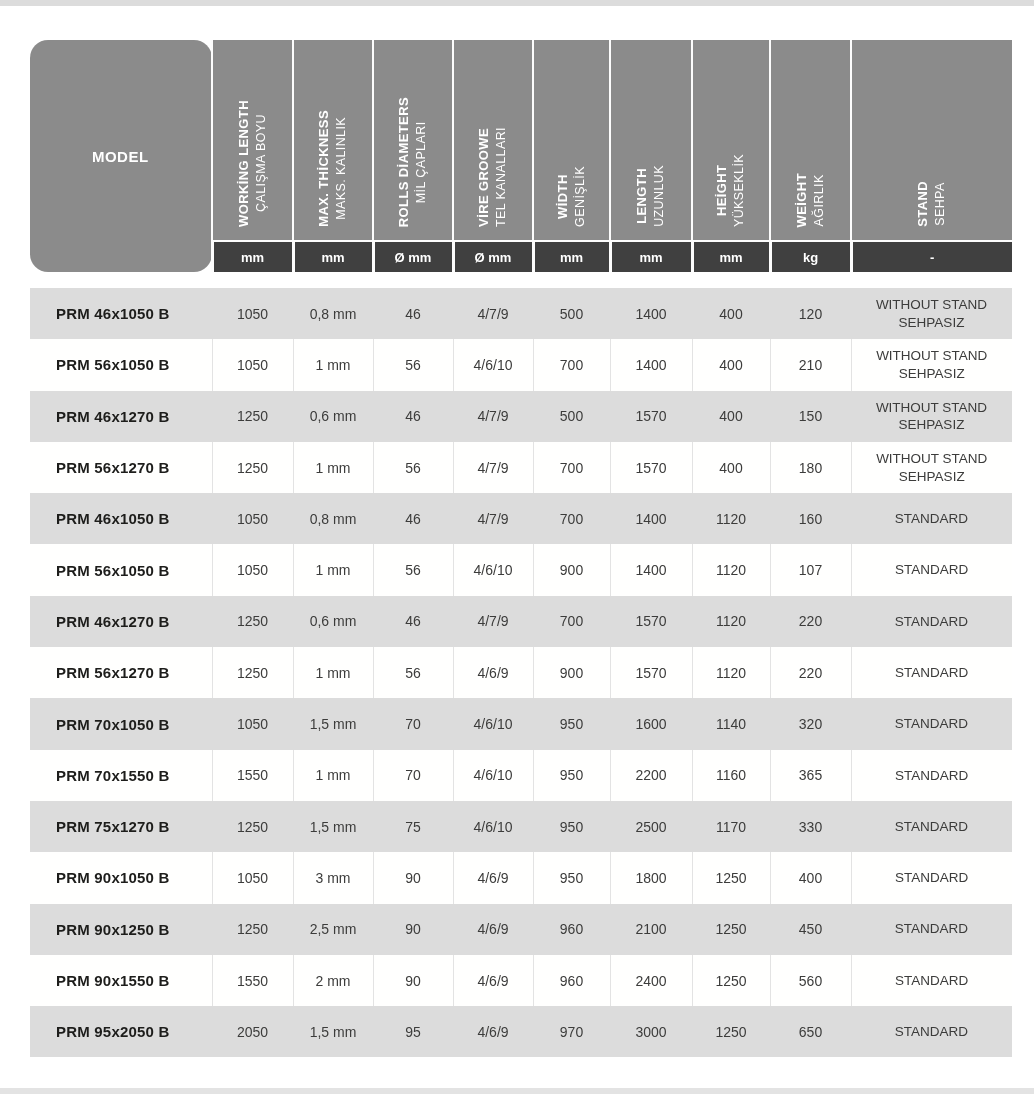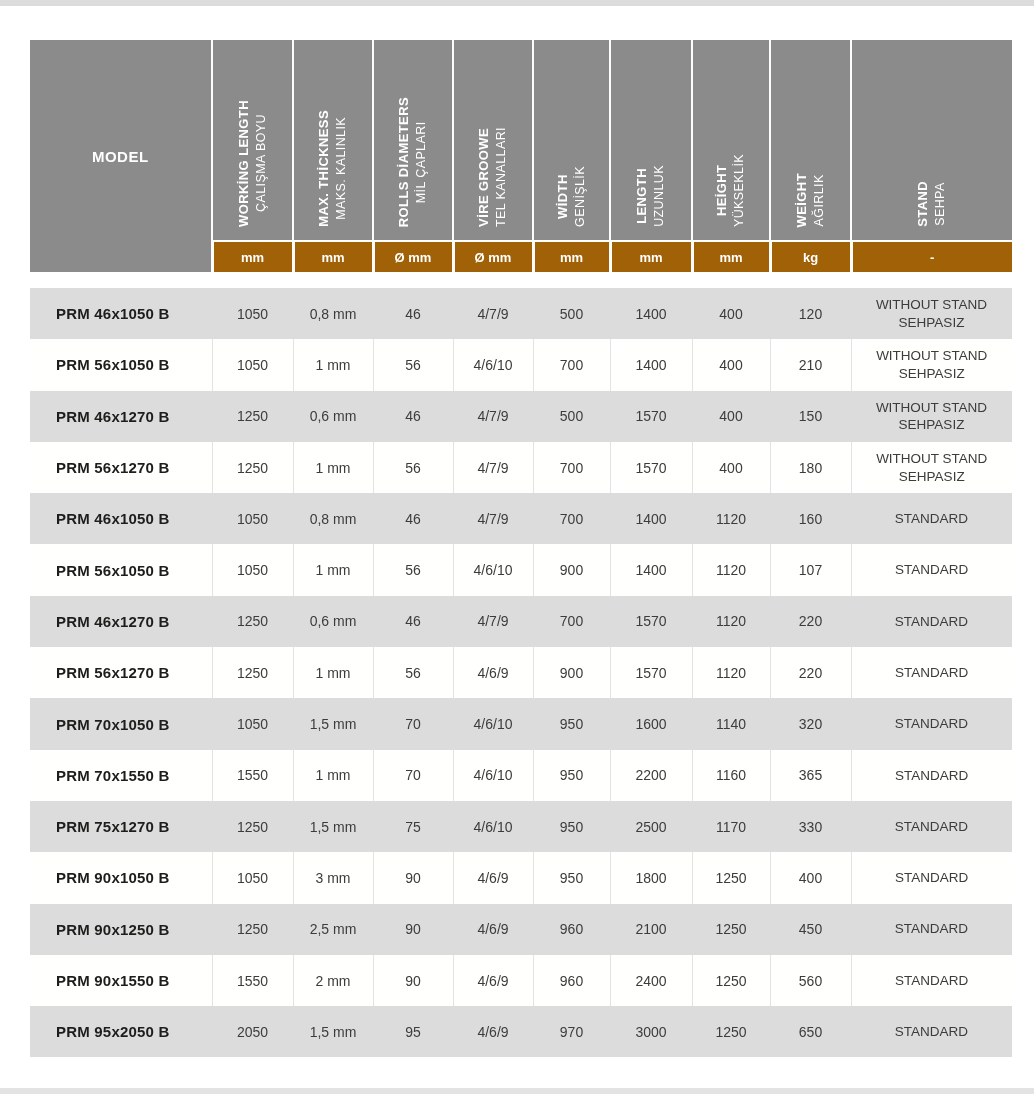--- a/index.html
+++ b/index.html
@@ -12,35 +12,35 @@
   .top-strip{position:absolute;top:0;left:0;width:1034px;height:6px;background:#dcdcdc;}
   .bottom-strip{position:absolute;bottom:0;left:0;width:1034px;height:6px;background:#e3e3e3;}
 
   table.spec{
     position:absolute;left:30px;top:40px;
     width:982px;table-layout:fixed;border-collapse:collapse;border-spacing:0;
   }
   
   th.model-th{
     background:#8b8b8b;color:#ffffff;font-weight:bold;font-size:15px;
-    letter-spacing:.5px;text-align:center;vertical-align:middle;
+    letter-spacing:.5px;text-align:center;vertical-align:middle;border-radius:18px;
   }
   th.col-th{
     background:#8b8b8b;height:200px;vertical-align:bottom;text-align:center;
     border-left:2px solid #fdfdfd;padding:0;
   }
   .rot{
     display:inline-block;writing-mode:vertical-rl;transform:rotate(180deg);
     line-height:1.3;margin-bottom:9px;white-space:nowrap;
   }
   .h-en{font-weight:bold;font-size:13px;color:#ffffff;letter-spacing:.4px;}
   .h-tr{font-weight:normal;font-size:12.5px;color:#ffffff;letter-spacing:.4px;}
   
   td.unit{
-    background:#a16207;color:#ffffff;font-weight:bold;font-size:13px;
+    background:#404040;color:#ffffff;font-weight:bold;font-size:13px;
     text-align:center;height:28px;
     border-left:3px solid #fdfdfd;border-top:2px solid #fdfdfd;
   }
   tr.spacer td{height:16px;background:transparent;border:none;padding:0;}
   
   tr.r{height:51.3px;}
   tr.r td{font-size:14px;color:#3c3c3b;text-align:center;vertical-align:middle;padding:4px 2px;}
   tr.r td.model{
     font-weight:bold;color:#1d1d1b;font-size:15px;text-align:left;padding-left:26px;
     letter-spacing:.2px;

